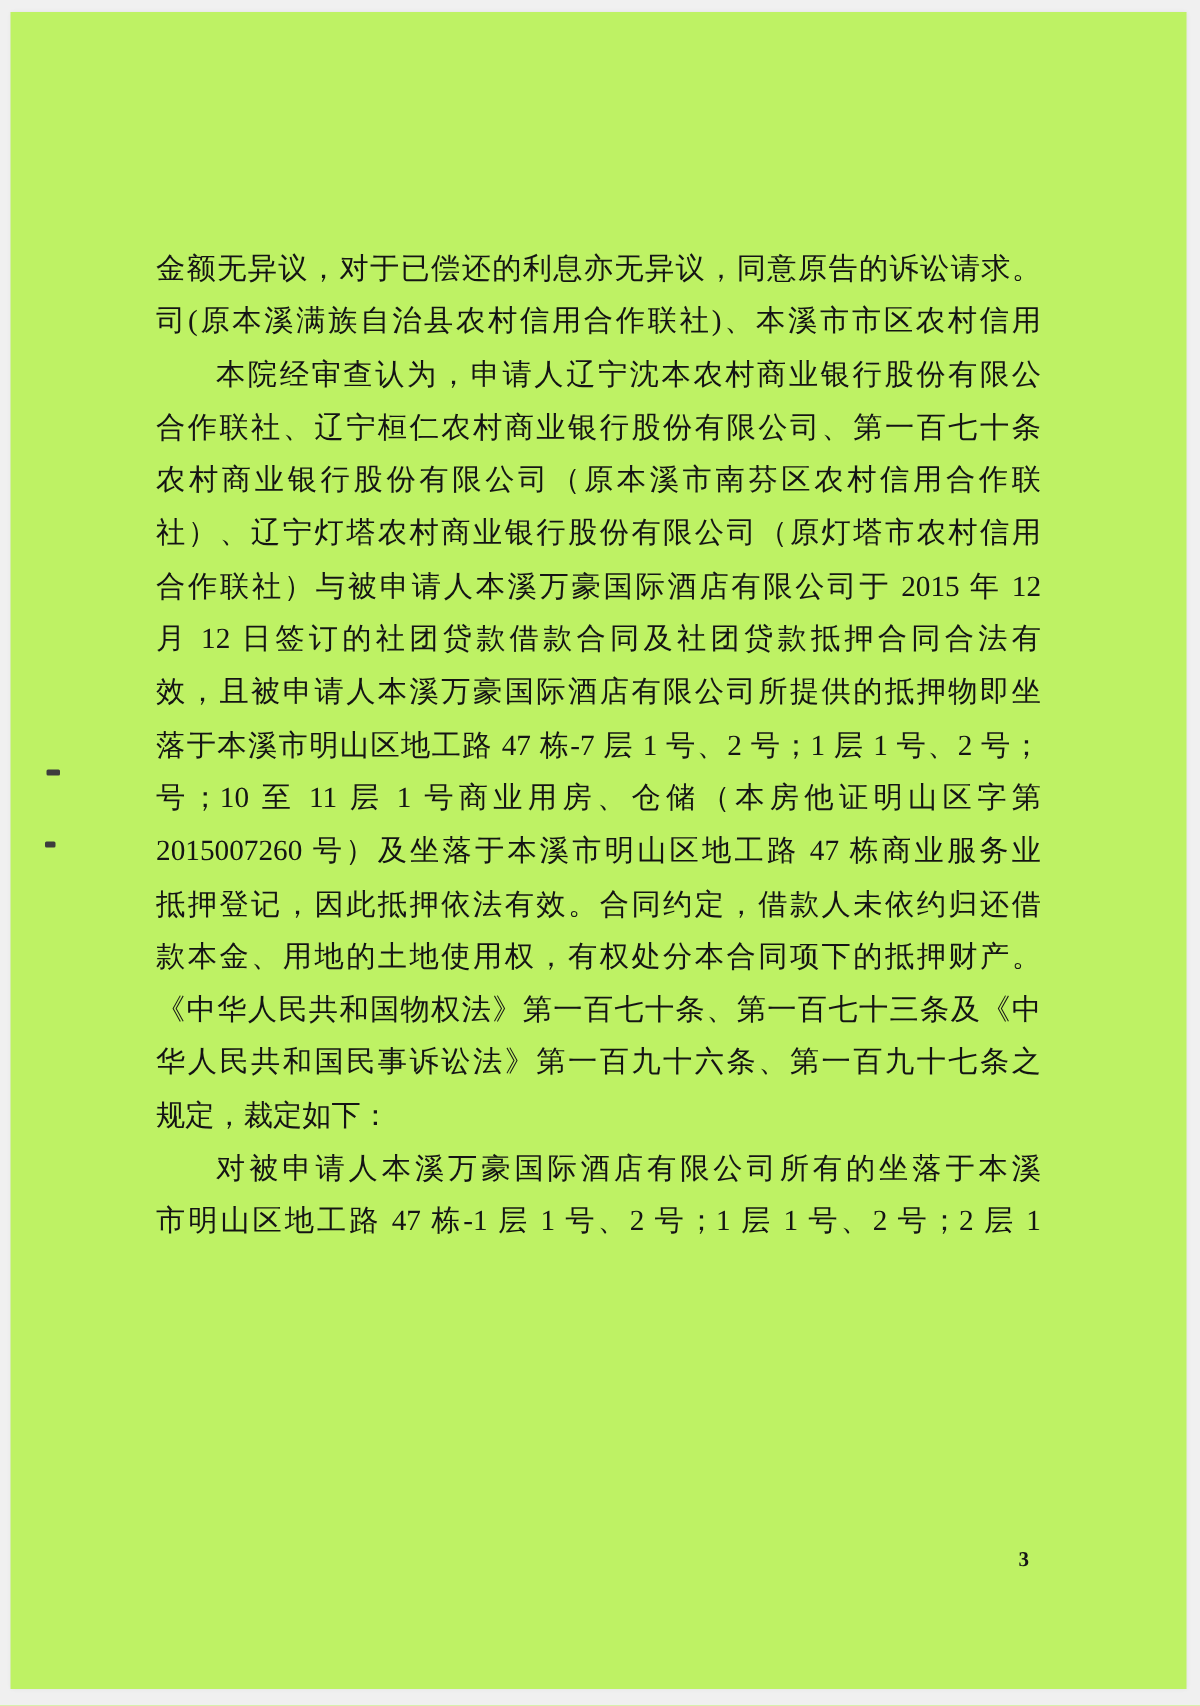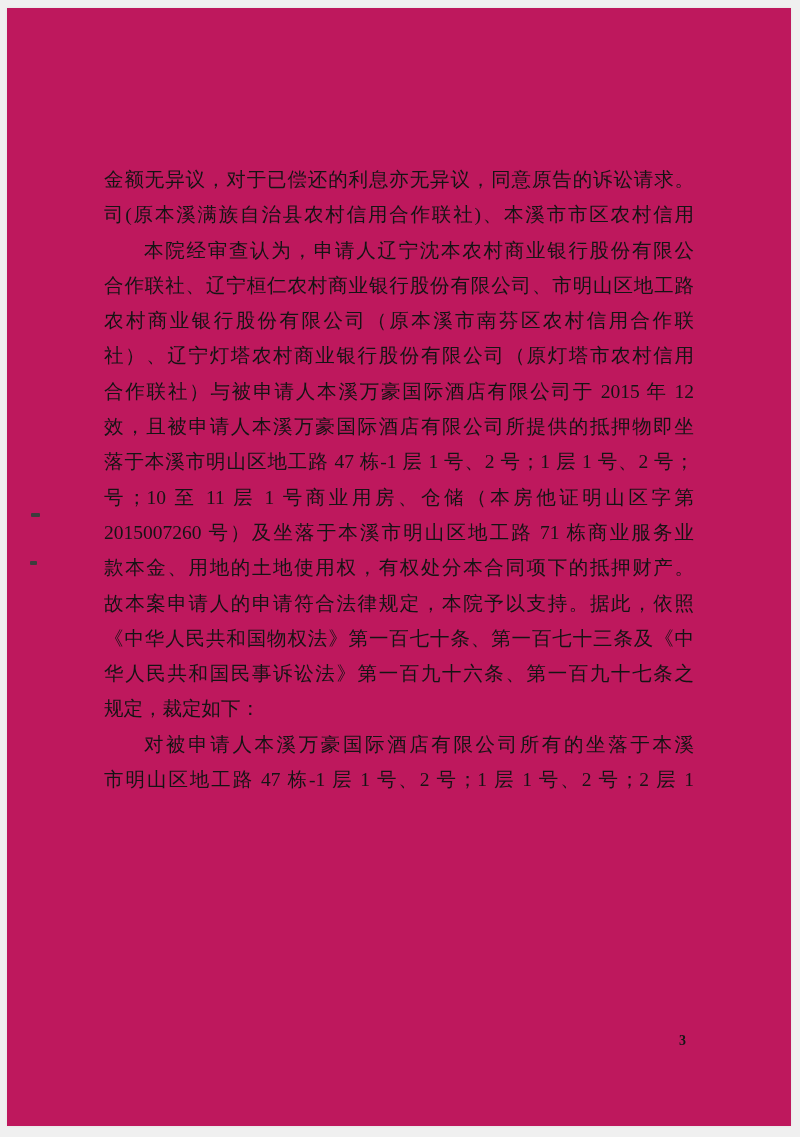--- a/index.html
+++ b/index.html
@@ -9,21 +9,21 @@
     background: #f0f0f0;
     overflow: hidden;
     font-family: "Liberation Serif", "DejaVu Serif", serif;
   }
   .paper {
     position: absolute;
     left: 7px;
     top: 8px;
     width: 784px;
     height: 1118px;
-    background: #be185d;
+    background: #bef264;
     box-shadow: 0 0 3px rgba(0,0,0,0.06);
   }
   .text-block {
     position: absolute;
     left: 97px;   
     top: 154px;   
     width: 590px;
     color: #141414;
     font-size: 19.5px;
   }
@@ -55,30 +55,31 @@
 </head>
 <body>
 
 <div class="paper">
   <div class="scan-mark mark-1"></div>
   <div class="scan-mark mark-2"></div>
   <div class="text-block">
       <div class="line just">金额无异议，对于已偿还的利息亦无异议，同意原告的诉讼请求。</div>
       <div class="line just">司(原本溪满族自治县农村信用合作联社)、本溪市市区农村信用</div>
       <div class="line indent just">本院经审查认为，申请人辽宁沈本农村商业银行股份有限公</div>
-      <div class="line just">合作联社、辽宁桓仁农村商业银行股份有限公司、市明山区地工路</div>
+      <div class="line just">合作联社、辽宁桓仁农村商业银行股份有限公司、第一百七十条</div>
       <div class="line just">农村商业银行股份有限公司（原本溪市南芬区农村信用合作联</div>
       <div class="line just">社）、辽宁灯塔农村商业银行股份有限公司（原灯塔市农村信用</div>
       <div class="line just">合作联社）与被申请人本溪万豪国际酒店有限公司于 2015 年 12</div>
+      <div class="line just">月 12 日签订的社团贷款借款合同及社团贷款抵押合同合法有</div>
       <div class="line just">效，且被申请人本溪万豪国际酒店有限公司所提供的抵押物即坐</div>
-      <div class="line just">落于本溪市明山区地工路 47 栋-1 层 1 号、2 号；1 层 1 号、2 号；</div>
+      <div class="line just">落于本溪市明山区地工路 47 栋-7 层 1 号、2 号；1 层 1 号、2 号；</div>
       <div class="line just">号；10 至 11 层 1 号商业用房、仓储（本房他证明山区字第</div>
-      <div class="line just">2015007260 号）及坐落于本溪市明山区地工路 71 栋商业服务业</div>
+      <div class="line just">2015007260 号）及坐落于本溪市明山区地工路 47 栋商业服务业</div>
+      <div class="line just">抵押登记，因此抵押依法有效。合同约定，借款人未依约归还借</div>
       <div class="line just">款本金、用地的土地使用权，有权处分本合同项下的抵押财产。</div>
-      <div class="line just">故本案申请人的申请符合法律规定，本院予以支持。据此，依照</div>
       <div class="line just">《中华人民共和国物权法》第一百七十条、第一百七十三条及《中</div>
       <div class="line just">华人民共和国民事诉讼法》第一百九十六条、第一百九十七条之</div>
       <div class="line">规定，裁定如下：</div>
       <div class="line indent just">对被申请人本溪万豪国际酒店有限公司所有的坐落于本溪</div>
       <div class="line just">市明山区地工路 47 栋-1 层 1 号、2 号；1 层 1 号、2 号；2 层 1</div>
     </div>
   <div class="page-number">3</div>
 </div>
 
 </body></html>

